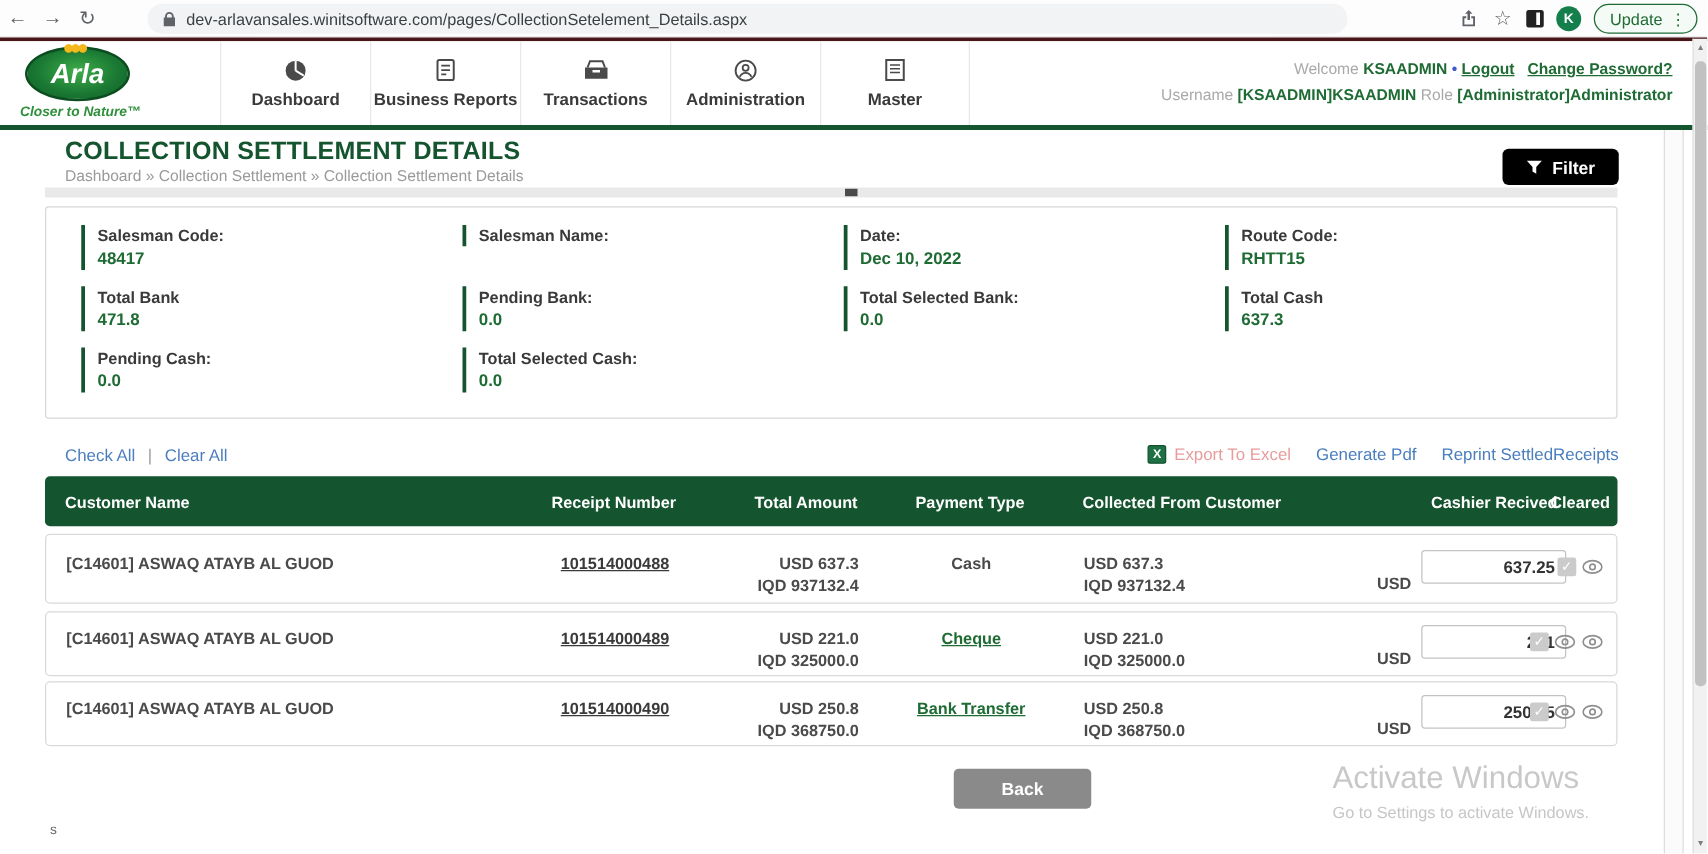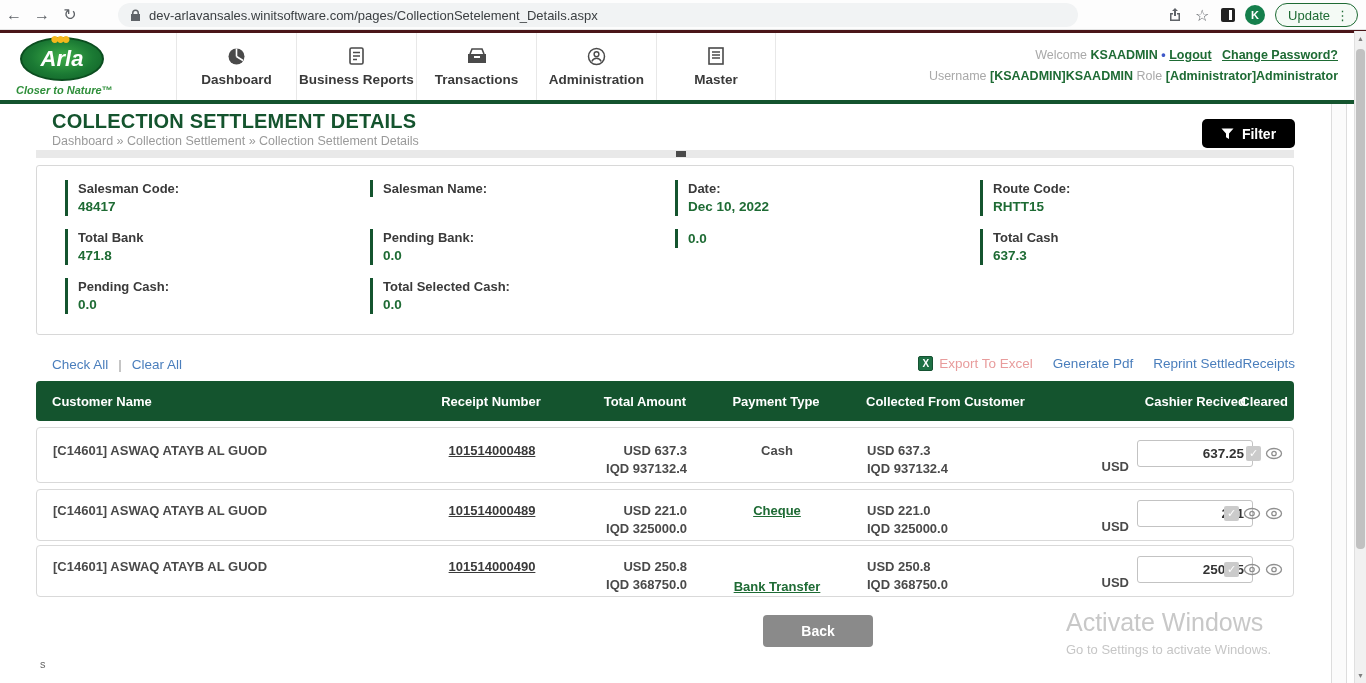--- a/index.html
+++ b/index.html
@@ -228,20 +228,21 @@
     </div>
     <div class="field">
       <div class="f-label">Total Bank</div>
       <div class="f-value">471.8</div>
     </div>
     <div class="field">
       <div class="f-label">Pending Bank:</div>
       <div class="f-value">0.0</div>
     </div>
     <div class="field">
+      <div class="f-label">Total Selected Bank:</div>
       <div class="f-value">0.0</div>
     </div>
     <div class="field">
       <div class="f-label">Total Cash</div>
       <div class="f-value">637.3</div>
     </div>
     <div class="field">
       <div class="f-label">Pending Cash:</div>
       <div class="f-value">0.0</div>
     </div>
@@ -335,21 +336,21 @@
     </div>
   </div>
 
   <div class="trow" style="top:545px; height:52px;">
     <div class="cell c-customer" style="top:13px;">[C14601] ASWAQ ATAYB AL GUOD</div>
     <div class="cell c-receipt" style="top:13px;"><span class="receipt-link">101514000490</span></div>
     <div class="cell c-total two-line" style="top:12px;">
       <div>USD 250.8</div>
       <div>IQD 368750.0</div>
     </div>
-    <div class="cell c-payment" style="top:13px;margin-top:20px;"><span class="pay-link">Bank Transfer</span></div>
+    <div class="cell c-payment" style="top:13px;"><span class="pay-link">Bank Transfer</span></div>
     <div class="cell c-collected two-line" style="top:12px;">
       <div>USD 250.8</div>
       <div>IQD 368750.0</div>
     </div>
     <div class="cashier-wrap" style="top:10px;">
       <span class="cur-label">USD</span>
       <input class="amt-input" type="text" value="250.75" style="">
     </div>
     <div class="cleared-wrap" style="top:16px;">
       <span class="chk">✓</span>

